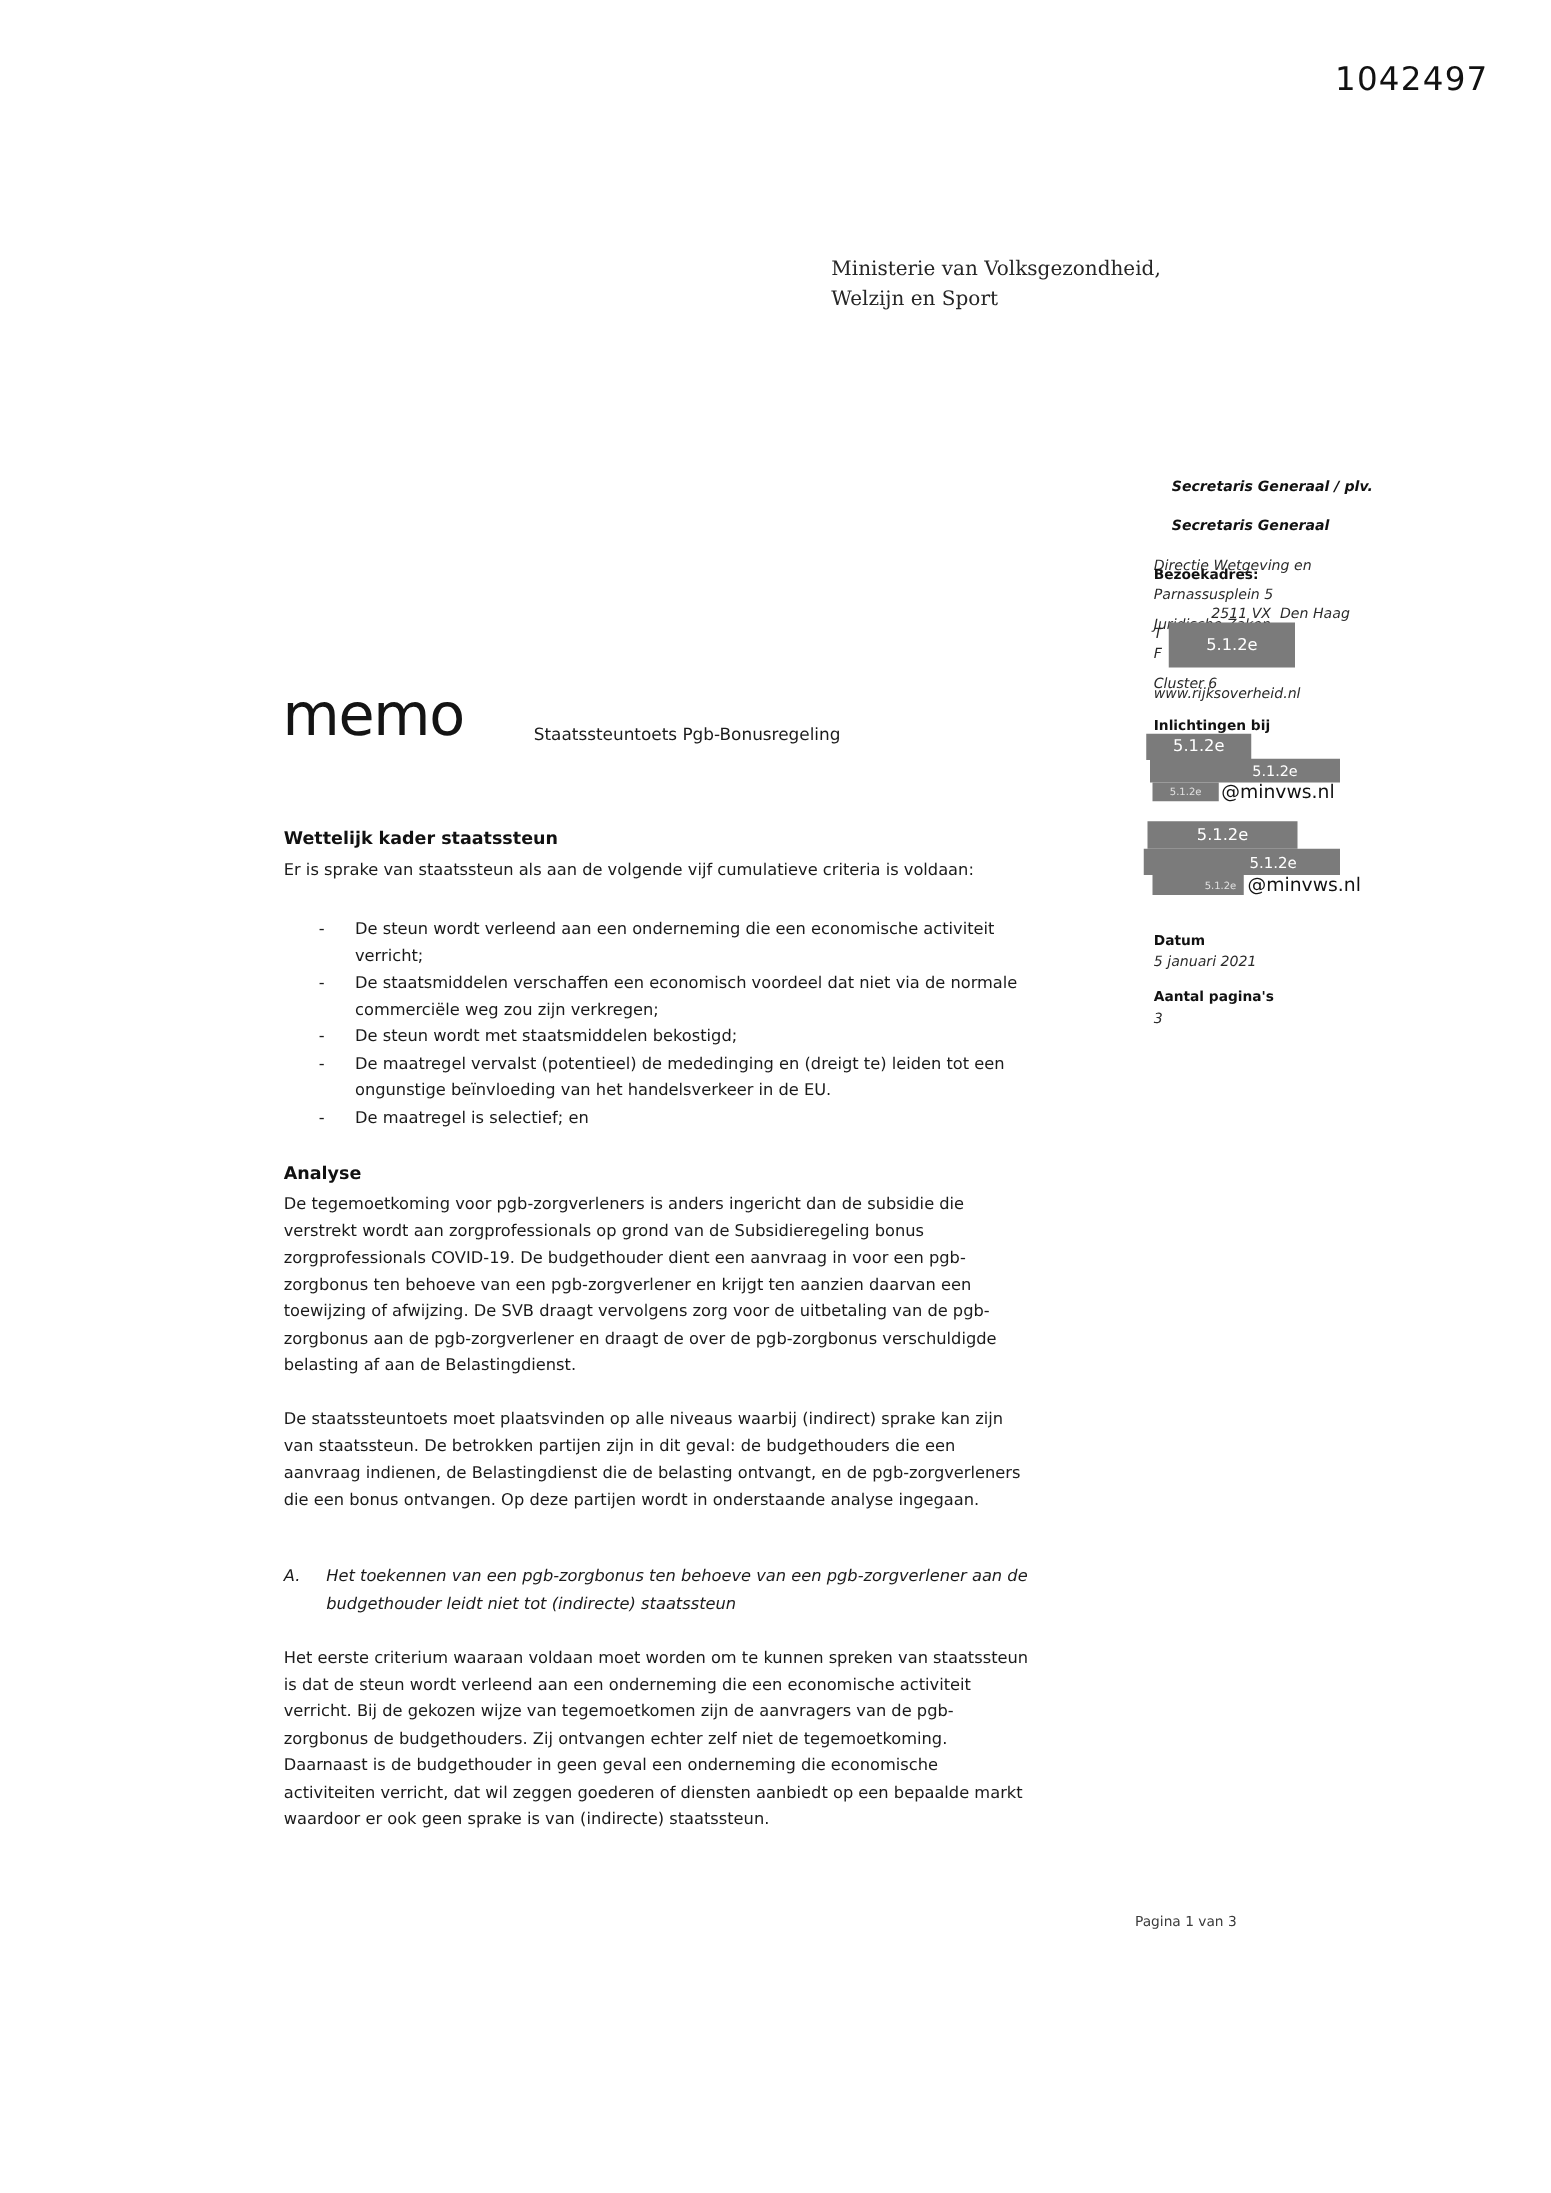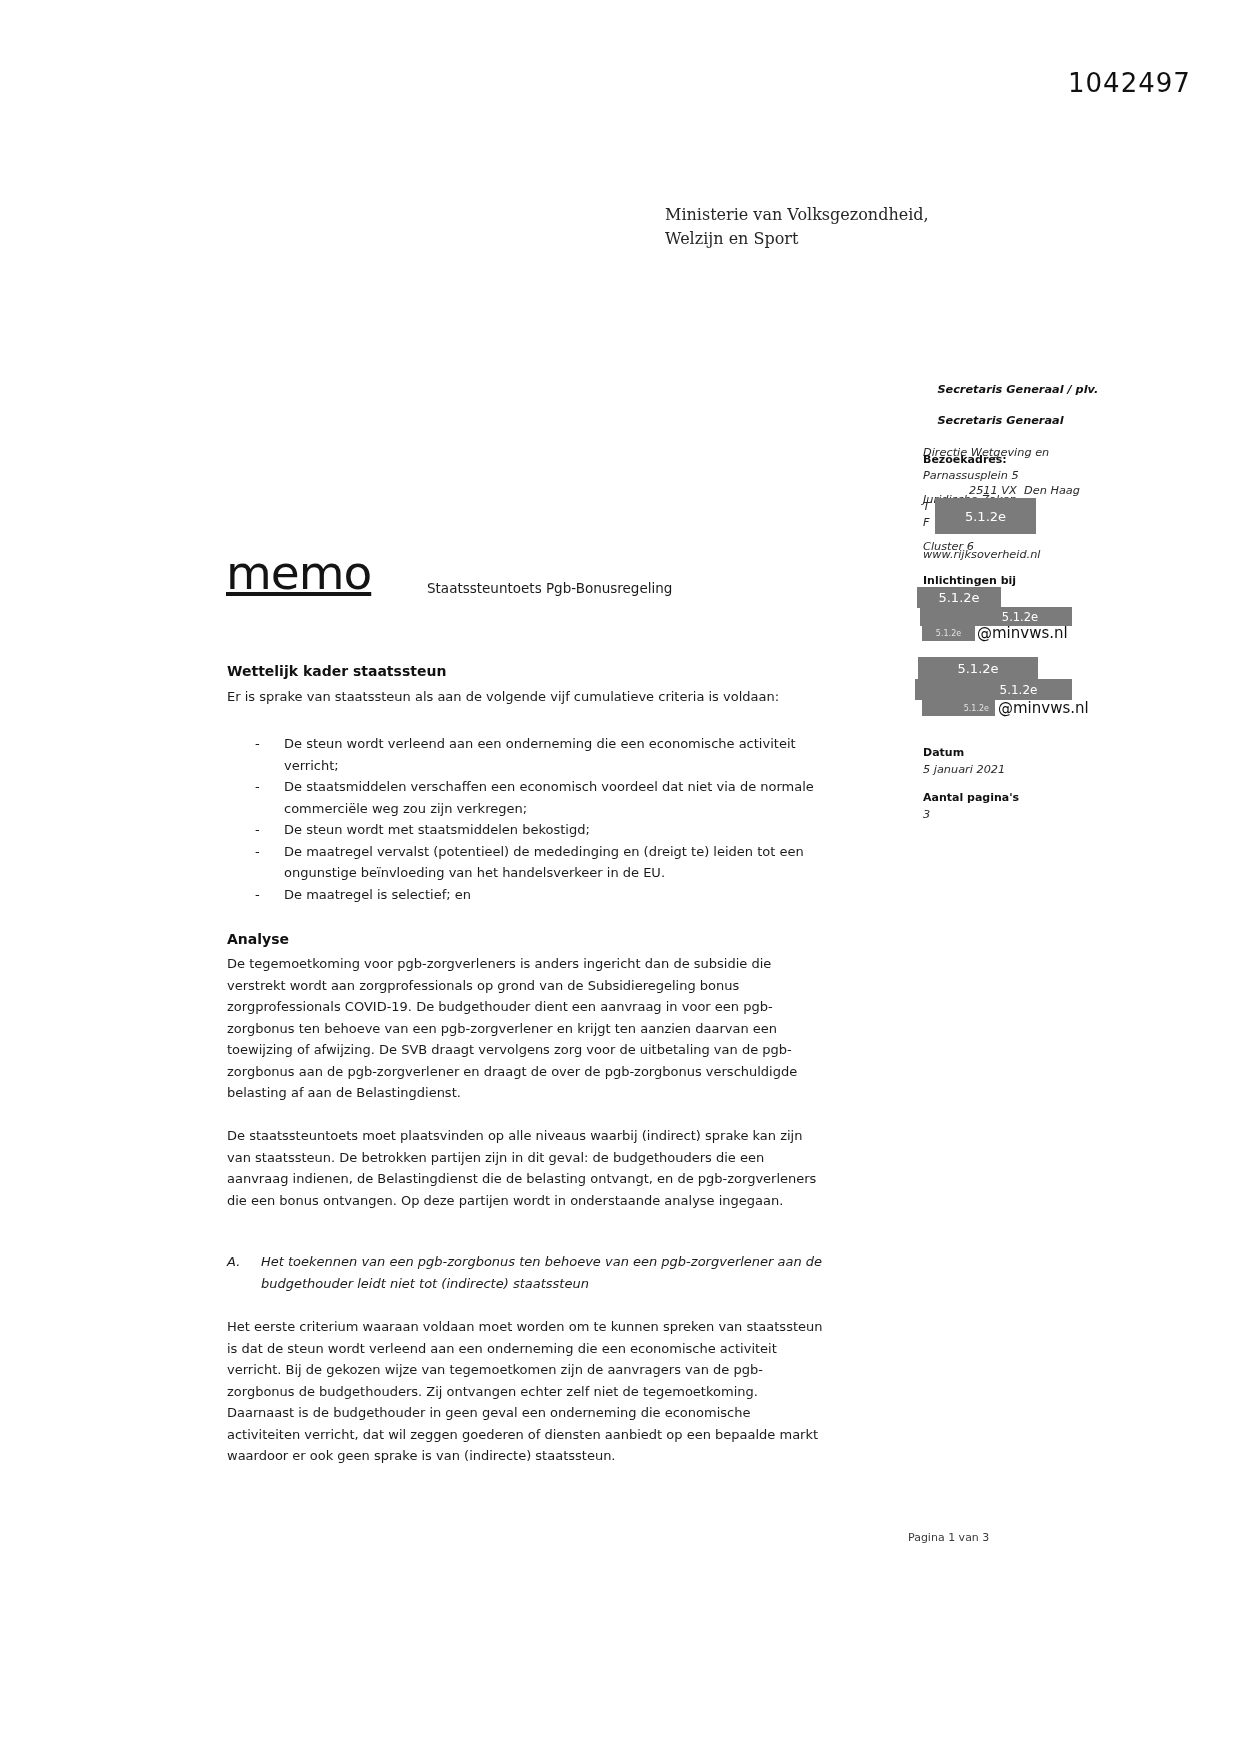--- a/index.html
+++ b/index.html
@@ -3,26 +3,26 @@
 <meta charset="utf-8">
 <style>
   html,body{margin:0;padding:0;background:#fff;}
   .canvas{
     position:relative;width:1241px;height:1754px;background:#ffffff;
     font-family:"DejaVu Sans","Liberation Sans",sans-serif;color:#1b1b1b;
     margin:0 auto;overflow:hidden;
   }
   .abs{position:absolute;}
   
-  .stamp{left:1068px;top:68px;width:112px;text-align:center;font-size:26px;letter-spacing:1px;color:#111;}
+  .stamp{left:1068px;top:49px;width:112px;text-align:center;font-size:26px;letter-spacing:1px;color:#111;}
   
   .ministry{left:665px;top:203px;font-family:"DejaVu Serif","Liberation Serif",serif;
     font-size:16px;line-height:23.5px;color:#262626;}
   
-  .memo-title{left:226px;top:549px;font-size:47px;line-height:1;color:#141414;letter-spacing:-1px;text-decoration:underline;}
+  .memo-title{left:226px;top:549px;font-size:47px;line-height:1;color:#141414;letter-spacing:-1px;}
   .memo-subject{left:427px;top:580px;font-size:13.5px;color:#1b1b1b;}
   
   .side{font-size:11.3px;line-height:15.7px;color:#2a2a2a;white-space:pre-wrap;font-style:italic;}
   .side b,.side-label{font-weight:bold;color:#111;}
   .side-label{font-size:11px;line-height:15.7px;white-space:pre-wrap;}
   .redact{background:#7b7b7b;color:#fff;display:flex;align-items:center;justify-content:center;}
   .email{font-size:15px;color:#111;}
   
   .body-col{width:600px;font-size:13px;line-height:21.5px;color:#1b1b1b;}
   .h-bold{font-size:14px;font-weight:bold;color:#111;}

